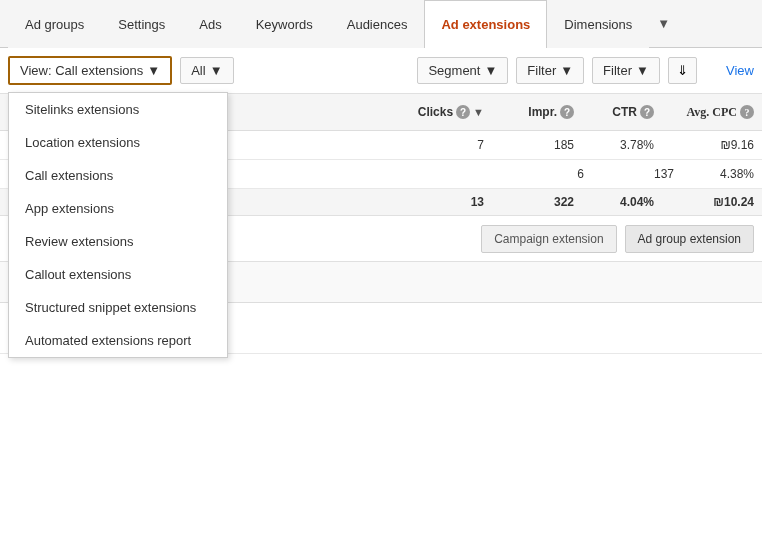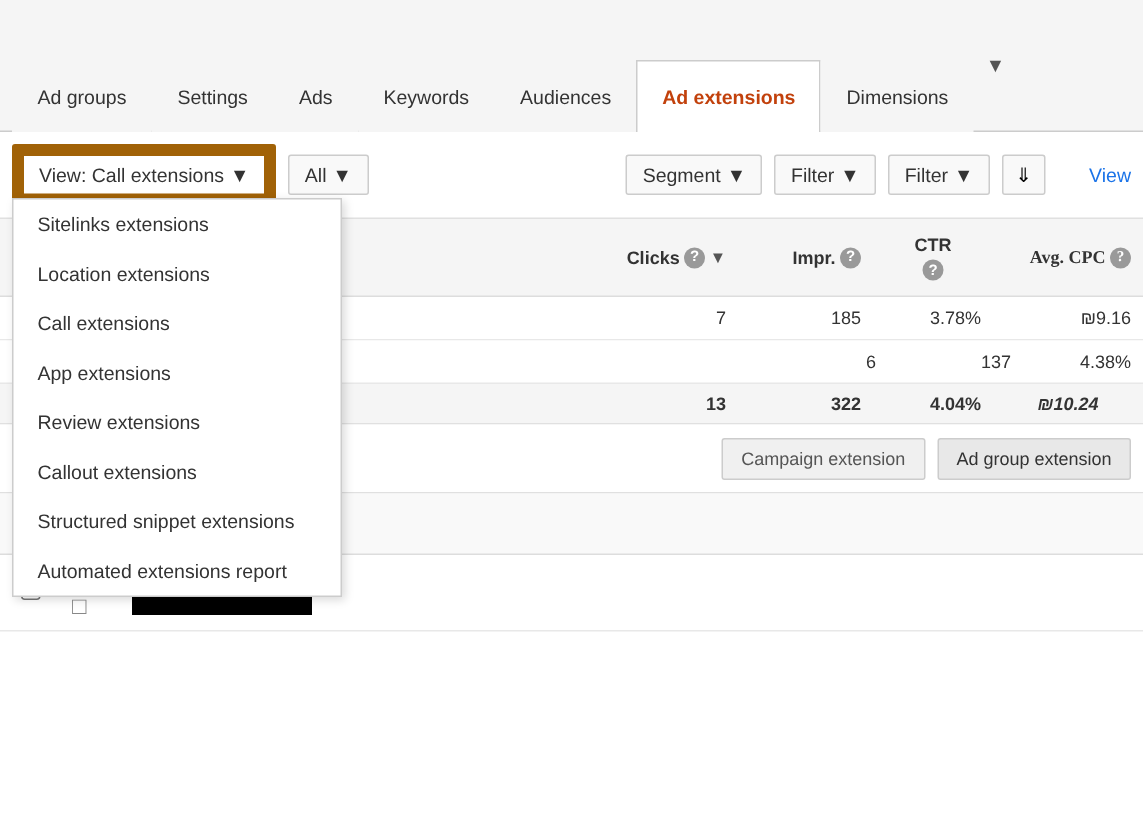--- a/index.html
+++ b/index.html
@@ -15,21 +15,20 @@
     }
     .top-tab {
       padding: 16px 16px;
       cursor: pointer;
       border: 1px solid transparent;
       border-bottom: none;
       margin-bottom: -1px;
       background: #f5f5f5;
       color: #333;
       white-space: nowrap;
-      margin-top: 40px;
     }
     .top-tab.active {
       background: #fff;
       border-color: #ccc;
       border-bottom-color: #fff;
       font-weight: bold;
       color: #c2410c;
     }
     .tab-dropdown {
       padding: 10px 8px;
@@ -41,21 +40,21 @@
     .toolbar {
       display: flex;
       align-items: center;
       padding: 8px 8px;
       border-bottom: 1px solid #e0e0e0;
       gap: 8px;
       background: #fff;
       position: relative;
     }
     .view-btn {
-      border: 8px solid #a16207;
+      border: 2px solid #a16207;
       background: #fff;
       color: #333;
       padding: 5px 10px;
       cursor: pointer;
       border-radius: 2px;
       font-size: 13px;
       display: flex;
       align-items: flex-end;
       gap: 4px;
     }
@@ -117,21 +116,21 @@
       padding: 4px 8px;
       font-weight: bold;
       color: #333;
       font-size: 12px;
       white-space: nowrap;
     }
     .th-check { width: 40px; text-align: center; }
     .th-status { flex: 1; min-width: 80px; }
     .th-clicks { width: 100px; text-align: right; display: flex; align-items: center; justify-content: flex-end; gap: 3px; }
     .th-impr { width: 90px; text-align: right; display: flex; align-items: center; justify-content: flex-end; gap: 3px; }
-    .th-ctr { width: 80px; text-align: right; display: flex; align-items: center; justify-content: flex-end; gap: 3px; flex-direction: column; }
+    .th-ctr { width: 80px; text-align: right; display: flex; align-items: center; justify-content: flex-end; gap: 3px; }
     .th-avgcpc { width: 100px; text-align: right; display: flex; align-items: center; justify-content: flex-end; gap: 3px; font-family: Liberation Serif, serif; }
 
     
     .data-row {
       display: flex;
       align-items: center;
       border-bottom: 1px solid #e8e8e8;
       background: #fff;
     }
     .td { padding: 6px 8px; font-size: 12px; color: #333; }
@@ -375,21 +374,21 @@
   <div class="td td-status"></div>
   <div class="td td-clicks" style="font-weight:bold; text-align:right; padding: 6px 8px;">
     <span>13</span>
   </div>
   <div class="td td-impr" style="font-weight:bold; text-align:right;">
     <span>322</span>
   </div>
   <div class="td td-ctr" style="font-weight:bold; text-align:right;">
     <span>4.04%</span>
   </div>
-  <div class="td td-avgcpc" style="font-weight:bold; text-align:center;font-style:italic;">
+  <div class="td td-avgcpc" style="font-weight:bold; text-align:right;">
     <span>₪10.24</span>
   </div>
 </div>
 
 <div class="action-bar">
   <button class="add-btn">
     <span>+ EXTENSION</span>
   </button>
   <button class="edit-btn">
     <span>Edit</span>

